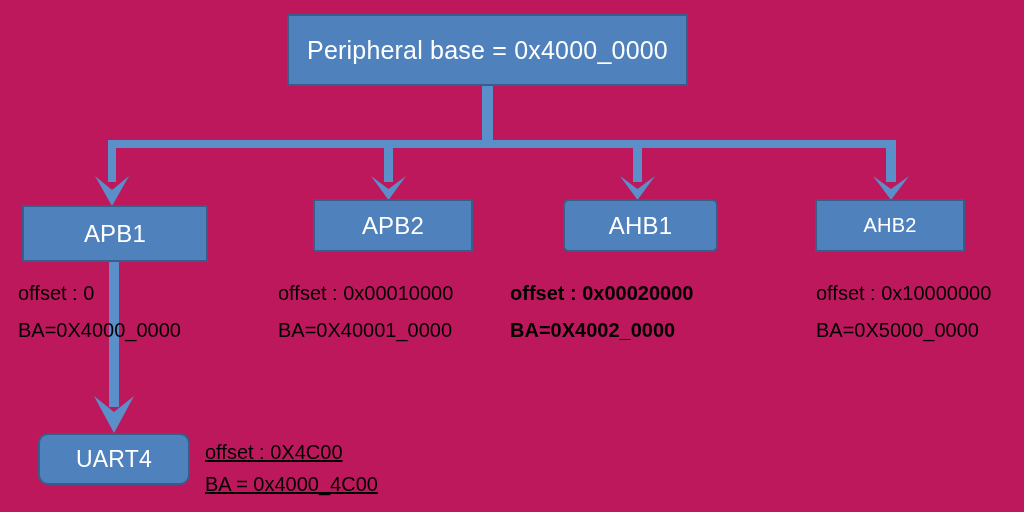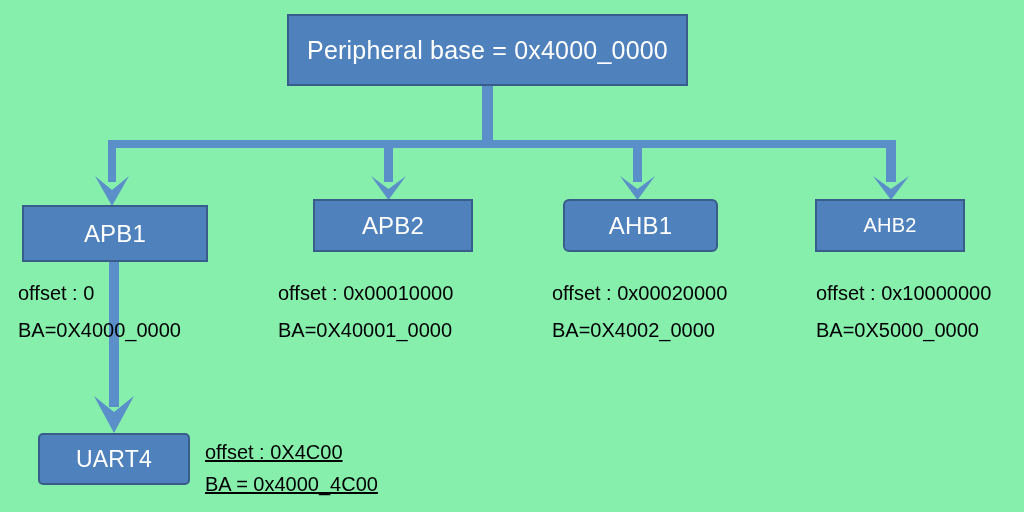--- a/index.html
+++ b/index.html
@@ -7,39 +7,39 @@
     padding: 0;
     background: #ffffff;
   }
   body {
     font-family: "Liberation Sans", sans-serif;
   }
   #canvas {
     position: relative;
     width: 1024px;
     height: 512px;
-    background: #86efac;
+    background: #be185d;
     overflow: hidden;
   }
   
   .node {
     position: absolute;
     box-sizing: border-box;
     background: #4f81bd;
     border: 2px solid #385d8a;
     color: #ffffff;
     display: flex;
     align-items: center;
     justify-content: center;
     text-align: center;
     letter-spacing: 0.2px;
     z-index: 3;
   }
   .node.rounded {
-    border-radius: 5px;
+    border-radius: 10px;
   }
   #node-root {
     left: 287px;
     top: 14px;
     width: 401px;
     height: 72px;
     font-size: 25px;
   }
   #node-apb1 {
     left: 22px;
@@ -96,21 +96,21 @@
   }
   .annot .ln {
     display: block;
     line-height: 37px;
   }
   .annot.center {
     text-align: left;
   }
   #annot-apb1 { left: 18px;  top: 275px; width: 200px; }
   #annot-apb2 { left: 278px; top: 275px; width: 230px; }
-  #annot-ahb1 { left: 552px; top: 275px; width: 230px; }
+  #annot-ahb1 { left: 510px; top: 275px; width: 230px; font-weight: bold; }
   #annot-ahb2 { left: 816px; top: 275px; width: 226px; }
   #annot-uart4 {
     left: 205px;
     top: 436px;
     text-align: left;
     text-decoration: underline;
   }
   #annot-uart4 .ln { line-height: 32px; }
 </style>
 </head>

